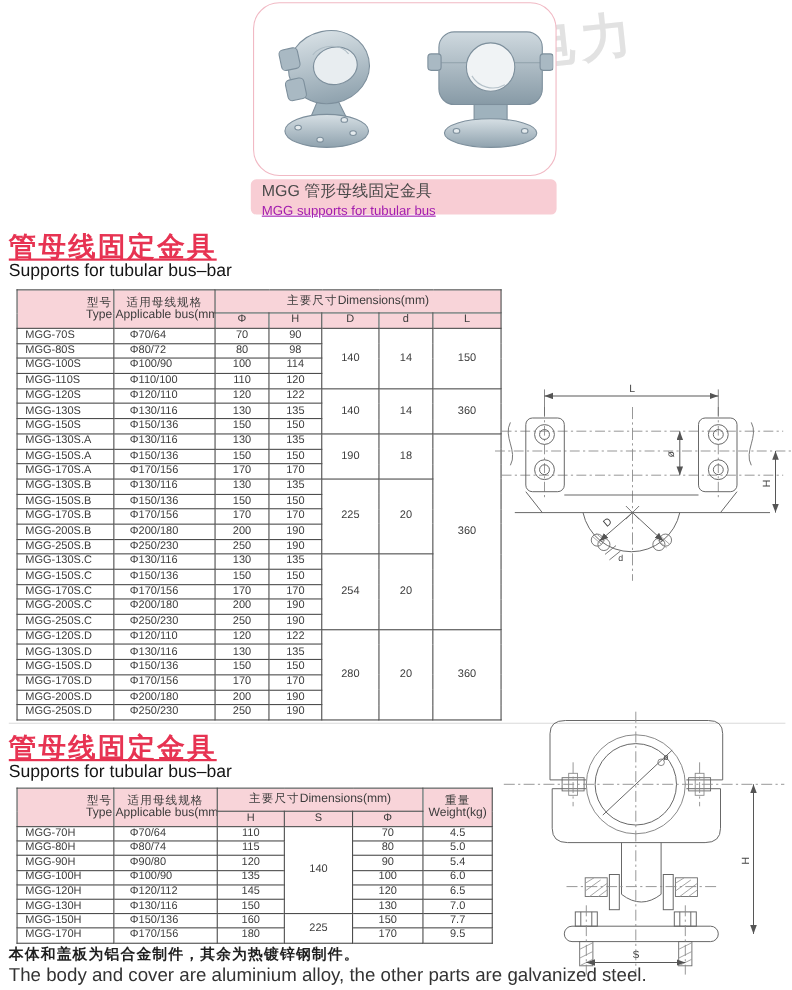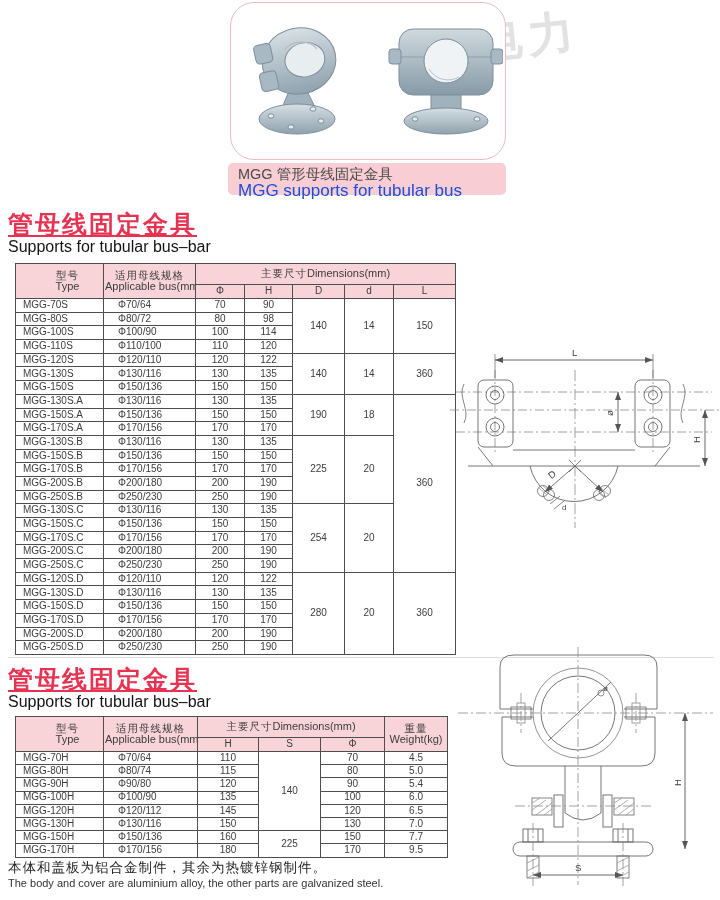--- a/index.html
+++ b/index.html
@@ -6,40 +6,40 @@
   #canvas{position:relative;width:720px;height:900px;background:#ffffff;overflow:hidden;
           font-family:"Liberation Sans",sans-serif;color:#333;}
   .abs{position:absolute;}
   
   .wm-gray{left:476px;top:6px;font-size:46px;color:#e2e2e2;transform:rotate(-6deg);font-weight:bold;letter-spacing:6px;}
   .wm-red{left:236px;top:72px;font-size:66px;font-style:italic;font-weight:bold;color:rgba(235,80,115,0.16);letter-spacing:2px;}
   
   .card{left:230px;top:2px;width:274px;height:156px;border:1px solid #f1b9c4;border-radius:24px;background:#fff;}
   .caption{left:228px;top:163px;width:278px;height:32px;background:#f8cdd4;border-radius:5px;box-sizing:border-box;padding:2px 0 0 10px;}
   .caption .l1{font-size:14.5px;color:#4a4a4a;line-height:18px;}
-  .caption .l2{font-size:17px;color:#1d4ed8;line-height:16px;}
+  .caption .l2{font-size:12px;color:#a21caf;line-height:16px;text-decoration:underline;}
   
   .sec-zh{font-size:25px;font-weight:bold;letter-spacing:2px;text-decoration:underline;}
   .sec-en{font-size:16px;color:#141414;}
   
   table{border-collapse:collapse;table-layout:fixed;font-size:10px;color:#3c3c3c;}
   th,td{border:1px solid #4d4d4d;text-align:center;padding:0 1px;line-height:1.05;overflow:hidden;white-space:nowrap;}
   thead th{background:#f8d4d9;font-weight:normal;}
   .hz{font-size:10.5px;letter-spacing:1px;}
   .he{font-size:11px;letter-spacing:0;}
-  .th-left{text-align:center;padding-left:17px;}
+  .th-left{text-align:right;padding-left:17px;}
   #table1 td{height:12.7px;}
   #table2 td{height:12.2px;}
   td.c-type{text-align:left;padding-left:7px;}
   td.c-bus{text-align:left;padding-left:14px;}
   .subhdr th{height:13px;font-size:10px;}
   .tophdr th{height:20px;}
   .divider{left:8px;top:657px;width:706px;height:1px;background:#ddd;}
-  .foot-zh{font-size:13.5px;font-weight:normal;color:#1f1f1f;letter-spacing:1px;}
-  .foot-en{font-size:11px;color:#333;}
+  .foot-zh{font-size:13.5px;font-weight:bold;color:#1f1f1f;letter-spacing:1px;}
+  .foot-en{font-size:17px;color:#333;}
   svg text{font-family:"Liberation Sans",sans-serif;}
 </style>
 </head>
 <body>
 
 <div id="canvas">
 
   <div class="abs wm-gray">电力</div>
   <div class="abs wm-red">SH</div>
 

